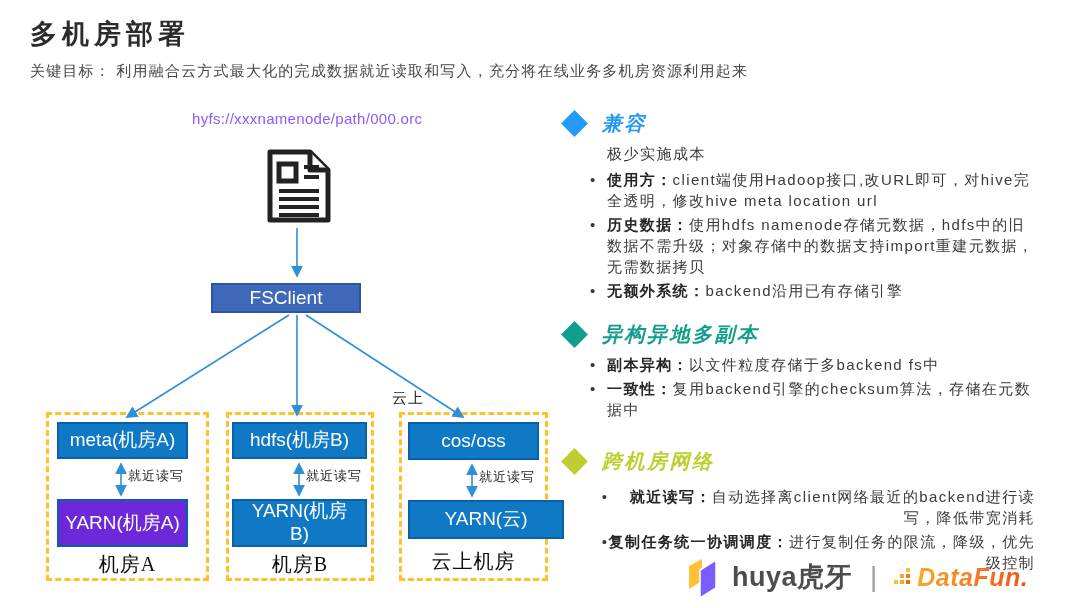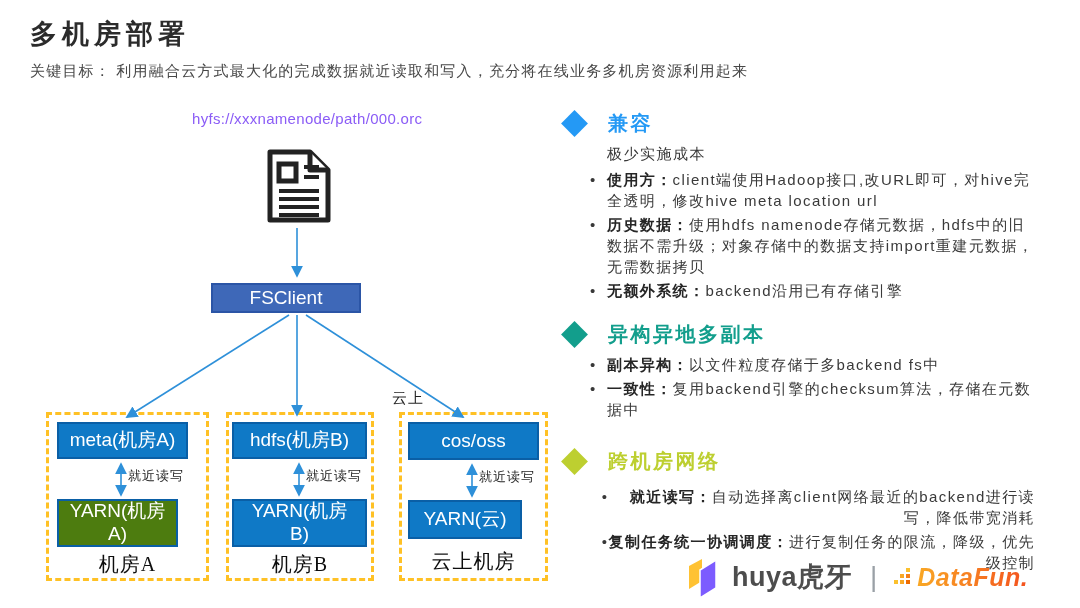--- a/index.html
+++ b/index.html
@@ -23,21 +23,21 @@
            font-family:"Liberation Serif",serif;letter-spacing:1px;}
   .rwlabel{position:absolute;font-size:13px;color:#1f1f1f;z-index:6;
            font-family:"Liberation Serif",serif;letter-spacing:1px;}
   .cloud-tag{position:absolute;left:392px;top:389px;font-size:15px;color:#1f1f1f;
              font-family:"Liberation Serif",serif;letter-spacing:1px;}
 
   .rcol{position:absolute;left:560px;top:108px;width:495px;}
   .sec{margin-bottom:15px;}
   .sec-header{display:flex;align-items:center;height:30px;}
   .diamond{width:19px;height:19px;transform:rotate(45deg);margin-left:5px;flex:none;}
-  .sec-title{font-size:20px;font-weight:bold;letter-spacing:2.5px;margin-left:24px;}
+  .sec-title{font-size:20px;font-weight:bold;letter-spacing:2.5px;margin-left:18px;font-style:italic;}
   .sec-intro{margin:7px 0 0 47px;font-size:15px;color:#383838;letter-spacing:1.5px;}
   .bullets{list-style:none;margin:5px 0 0 0;padding:0;}
   .bullet{display:flex;margin:3px 0 0 30px;}
   .dot{width:17px;flex:none;color:#383838;font-size:15px;line-height:21px;}
   .btxt{width:428px;font-size:15px;line-height:21px;letter-spacing:1.4px;color:#3a3a3a;}
   .term{font-weight:bold;color:#262626;}
 
   .footer{position:absolute;left:688px;top:556px;display:flex;align-items:center;}
   .huya-text{font-size:27px;font-weight:600;color:#4d4d4d;margin-left:8px;letter-spacing:.5px;}
   .logo-divider{font-size:28px;color:#9aa0a6;font-weight:300;margin:0 16px 0 18px;}
@@ -83,33 +83,33 @@
     <line x1="472" y1="465" x2="472" y2="496" marker-start="url(#arr)" marker-end="url(#arr)"></line>
   </svg>
 
   <div class="box fsclient" style="border-color: rgb(43, 85, 166); background: rgb(62, 104, 184);">FSClient</div>
 
   <div class="cloud-tag">云上</div>
 
   <div class="group" style="left: 46px; top: 412px; width: 163px; height: 169px; border-color: rgb(255, 193, 37);"></div>
   <div class="box" style="left: 57px; top: 422px; width: 131px; height: 37px; background: rgb(15, 121, 198);">meta(机房A)</div>
   <div class="rwlabel" style="left:128px;top:467px;">就近读写</div>
-  <div class="box" style="left: 57px; top: 499px; width: 121px; height: 48px; padding: 0px 4px; background: #4d7c0f;">YARN(机房A)</div>
+  <div class="box" style="left: 57px; top: 499px; width: 131px; height: 48px; padding: 0px 4px; background: #6d28d9;">YARN(机房A)</div>
   <div class="caption" style="left:46px;top:551px;width:163px;">机房A</div>
 
   <div class="group" style="left: 226px; top: 412px; width: 148px; height: 169px; border-color: rgb(255, 193, 37);"></div>
   <div class="box" style="left: 232px; top: 422px; width: 135px; height: 37px; background: rgb(15, 121, 198);">hdfs(机房B)</div>
   <div class="rwlabel" style="left:306px;top:467px;">就近读写</div>
   <div class="box" style="left: 232px; top: 499px; width: 135px; height: 48px; padding: 0px 14px; background: rgb(15, 121, 198);">YARN(机房B)</div>
   <div class="caption" style="left:226px;top:551px;width:148px;">机房B</div>
 
   <div class="group" style="left: 399px; top: 412px; width: 149px; height: 169px; border-color: rgb(255, 193, 37);"></div>
   <div class="box" style="left: 408px; top: 422px; width: 131px; height: 38px; background: rgb(15, 121, 198);">cos/oss</div>
   <div class="rwlabel" style="left:479px;top:468px;">就近读写</div>
-  <div class="box" style="left: 408px; top: 500px; width: 114px; height: 39px; background: rgb(15, 121, 198);">YARN(云)</div>
+  <div class="box" style="left: 408px; top: 500px; width: 156px; height: 39px; background: rgb(15, 121, 198);">YARN(云)</div>
   <div class="caption" style="left:399px;top:548px;width:149px;">云上机房</div>
 
   <div class="rcol">
 
     <div class="sec">
       <div class="sec-header">
         <div class="diamond" style="background: rgb(36, 153, 245);"></div>
         <div class="sec-title" style="color: rgb(36, 153, 245);">兼容</div>
       </div>
       <div class="sec-intro">极少实施成本</div>

